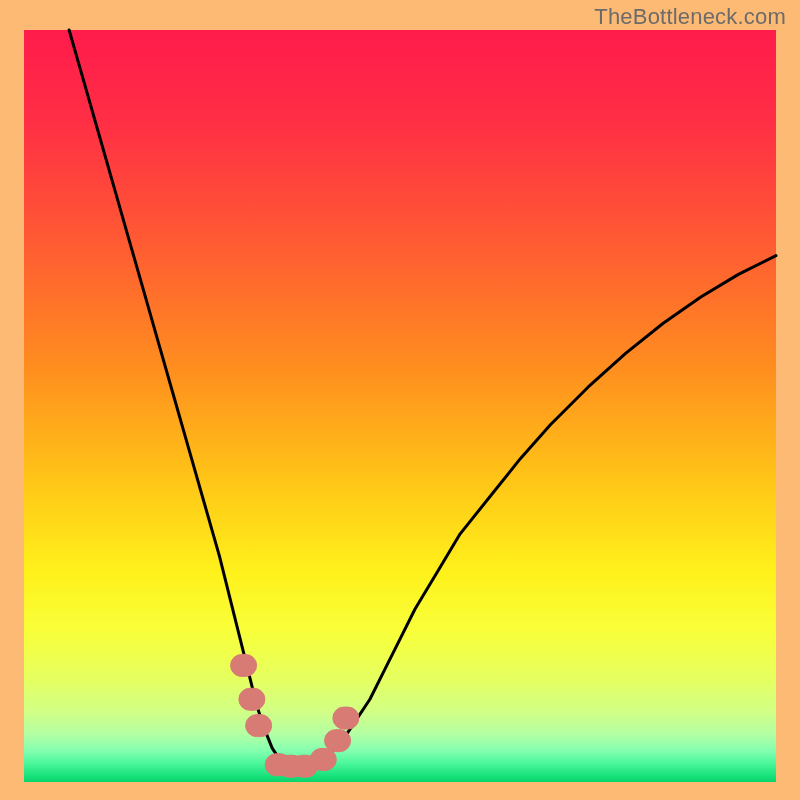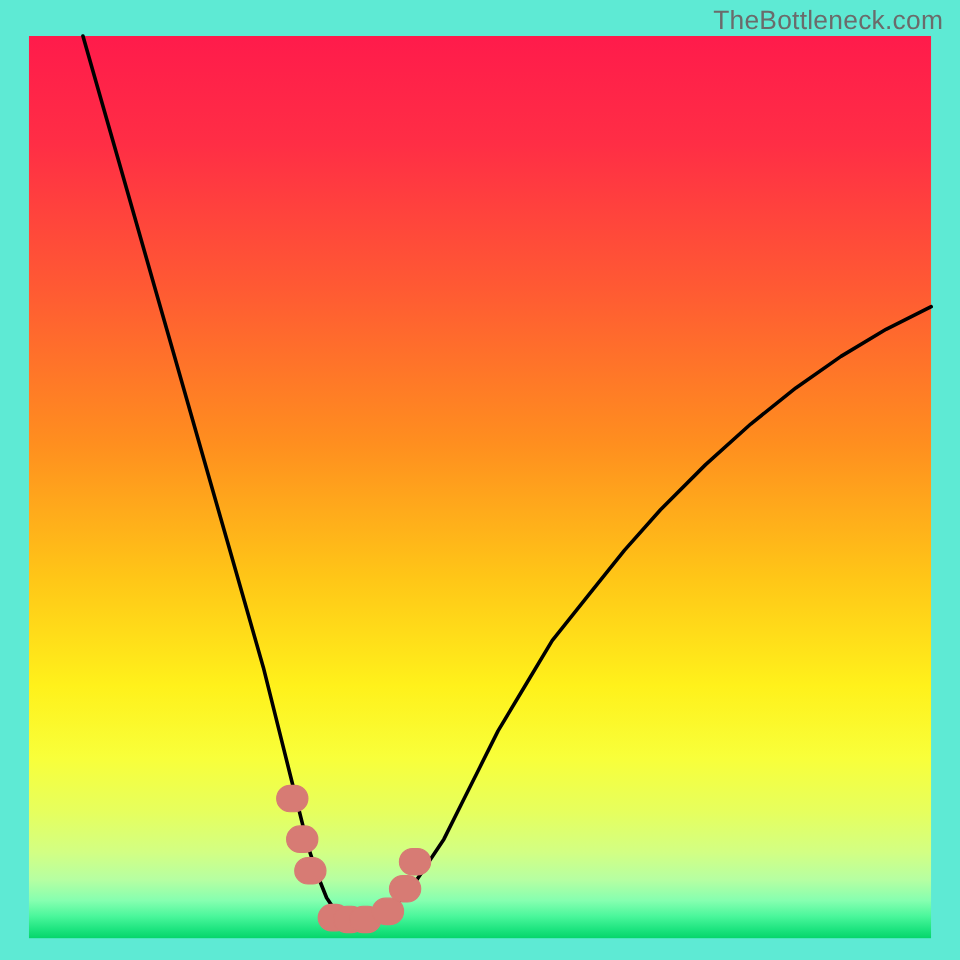--- a/index.html
+++ b/index.html
@@ -9,21 +9,21 @@
     height: 800px;
     background: #000;
     overflow: hidden;
   }
   .frame {
     position: absolute;
     left: 0;
     top: 0;
     width: 800px;
     height: 800px;
-    background: #5eead4;
+    background: #fdba74;
   }
   .plot {
     position: absolute;
     left: 24px;
     top: 30px;
     width: 752px;
     height: 752px;
   }
   .gradient {
     position: absolute;

